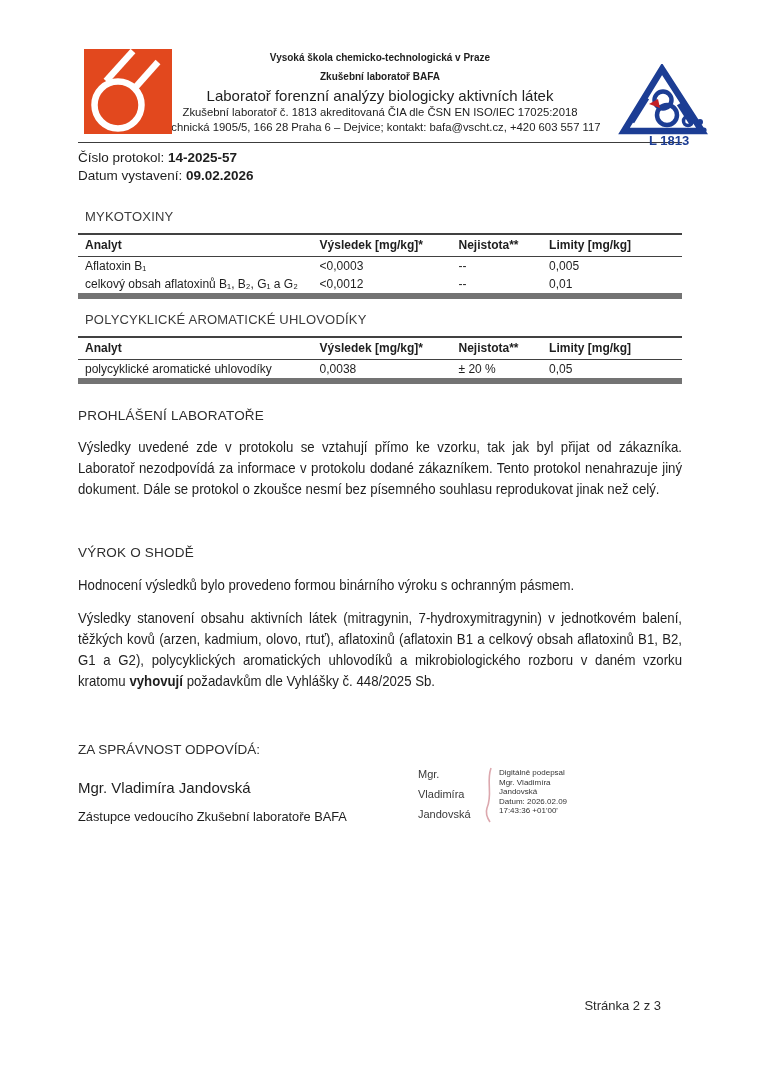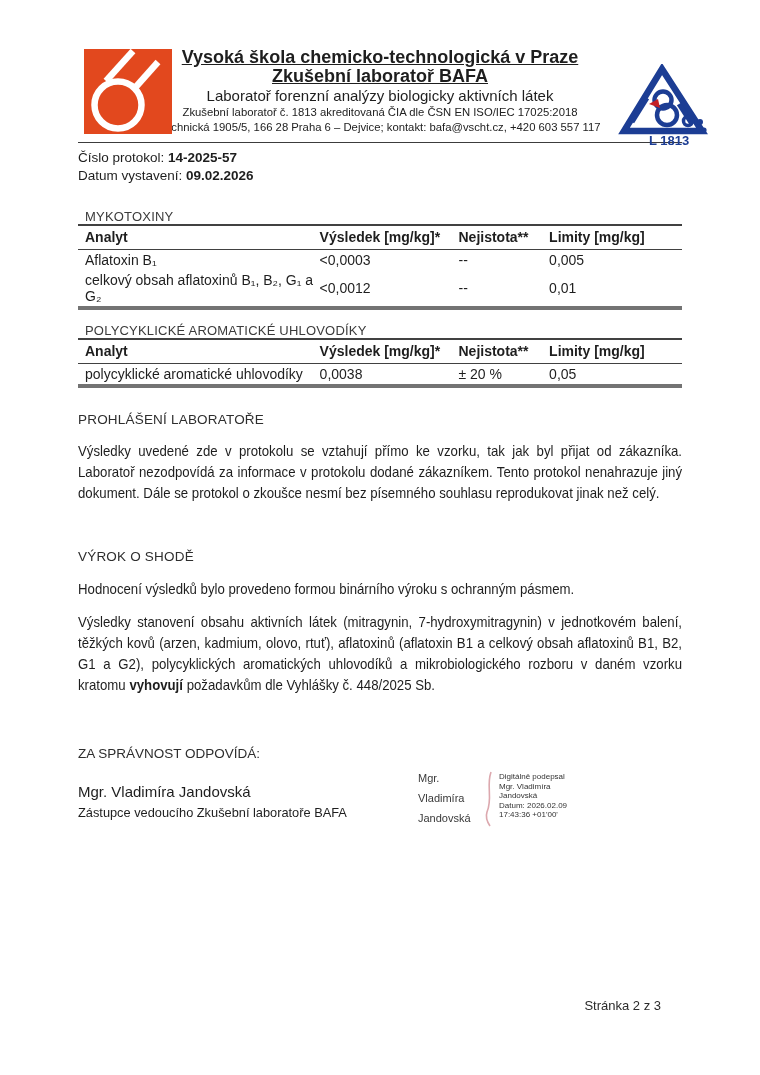--- a/index.html
+++ b/index.html
@@ -4,54 +4,54 @@
 <style>
   html,body { margin:0; padding:0; background:#fff; }
   .page {
     position:relative; width:760px; height:1075px; background:#fff;
     font-family:"Liberation Sans","DejaVu Sans",sans-serif; color:#1e1e1e;
     box-sizing:border-box; padding:48px 78px 0; overflow:hidden;
   }
   
   .header { position:relative; height:88px; }
   .h-center { text-align:center; }
-  .h-line1,.h-line2 { font-weight:bold; font-size:18px; line-height:19px;text-decoration:underline; }
+  .h-line1,.h-line2 { font-weight:bold; font-size:10px; line-height:19px; }
   .h-line3 { font-size:15px; line-height:19px; }
   .h-line4,.h-line5 { font-size:11.3px; line-height:15px; color:#222; }
   .logo-vscht { position:absolute; left:6px; top:1px; width:88px; height:85px; }
   .logo-cia { position:absolute; right:-26px; top:16px; width:92px; text-align:center; }
   .cia-label { font-size:13px; font-weight:bold; color:#1C3D94; line-height:13px; margin-top:-6px; padding-left:14px; }
   .rule { margin-top:6px; border-top:1.8px solid #3c3c3c; }
   
   .protocol { margin-top:6px; font-size:13.5px; line-height:17.5px; }
   .protocol b { font-weight:bold; }
   
   .section-label { font-size:13px; color:#3b3b3b; letter-spacing:0.2px; margin-left:7px; }
   .m-myko { margin-top:25px; }
   .m-pau  { margin-top:13px; }
   .m-decl { margin-top:24px; margin-left:0; color:#2e2e2e; font-size:13.5px; }
   .m-verd { margin-top:46px; margin-left:0; color:#2e2e2e; font-size:13.5px; }
-  table.results { width:100%; border-collapse:collapse; table-layout:fixed; 
-    border-top:2px solid #414141; border-bottom:4px solid #737373; font-size:14px; }
+  table.results { width:100%; border-collapse:collapse; table-layout:fixed; margin-top:9px;
+    border-top:2px solid #414141; border-bottom:6px solid #737373; font-size:12px; }
   table.results th { font-weight:bold; border-bottom:1.4px solid #414141; padding:3px 0 4px; text-align:left; }
   table.results td { padding:2px 0; text-align:left; }
   table.results th.c1, table.results td.c1 { text-align:left; padding-left:7px; }
   
   .para { width:686px; transform:scaleX(0.8805); transform-origin:0 0;
     text-align:justify; font-size:15px; line-height:21px; margin:0; }
   .p-decl { margin-top:13px; }
   .p-verd1 { margin-top:14px; text-align:left; }
   .p-verd2 { margin-top:12px; }
   .bold { font-weight:bold; }
   
   .sign-label { margin-top:51px; font-size:13.5px; color:#2e2e2e; }
   .sign-row { display:flex; align-items:flex-start; margin-top:21px; }
   .sign-left { width:340px; }
   .sign-name { font-size:15px; line-height:19px; }
-  .sign-role { font-size:12.8px; margin-top:4px; }
+  .sign-role { font-size:12.8px; margin-top:12px; }
   .digital { display:flex; margin-top:-14px; }
   .dig-name { font-size:11px; line-height:20px; color:#3a3a3a; width:64px; }
   .dig-squiggle { width:14px; height:60px; }
   .dig-details { font-size:8px; line-height:9.6px; color:#333; margin-left:3px; padding-top:4px; width:82px; }
   
   .footer-page { position:absolute; right:99px; bottom:62px; font-size:13px; color:#2b2b2b; }
 </style>
 </head>
 <body>
 

